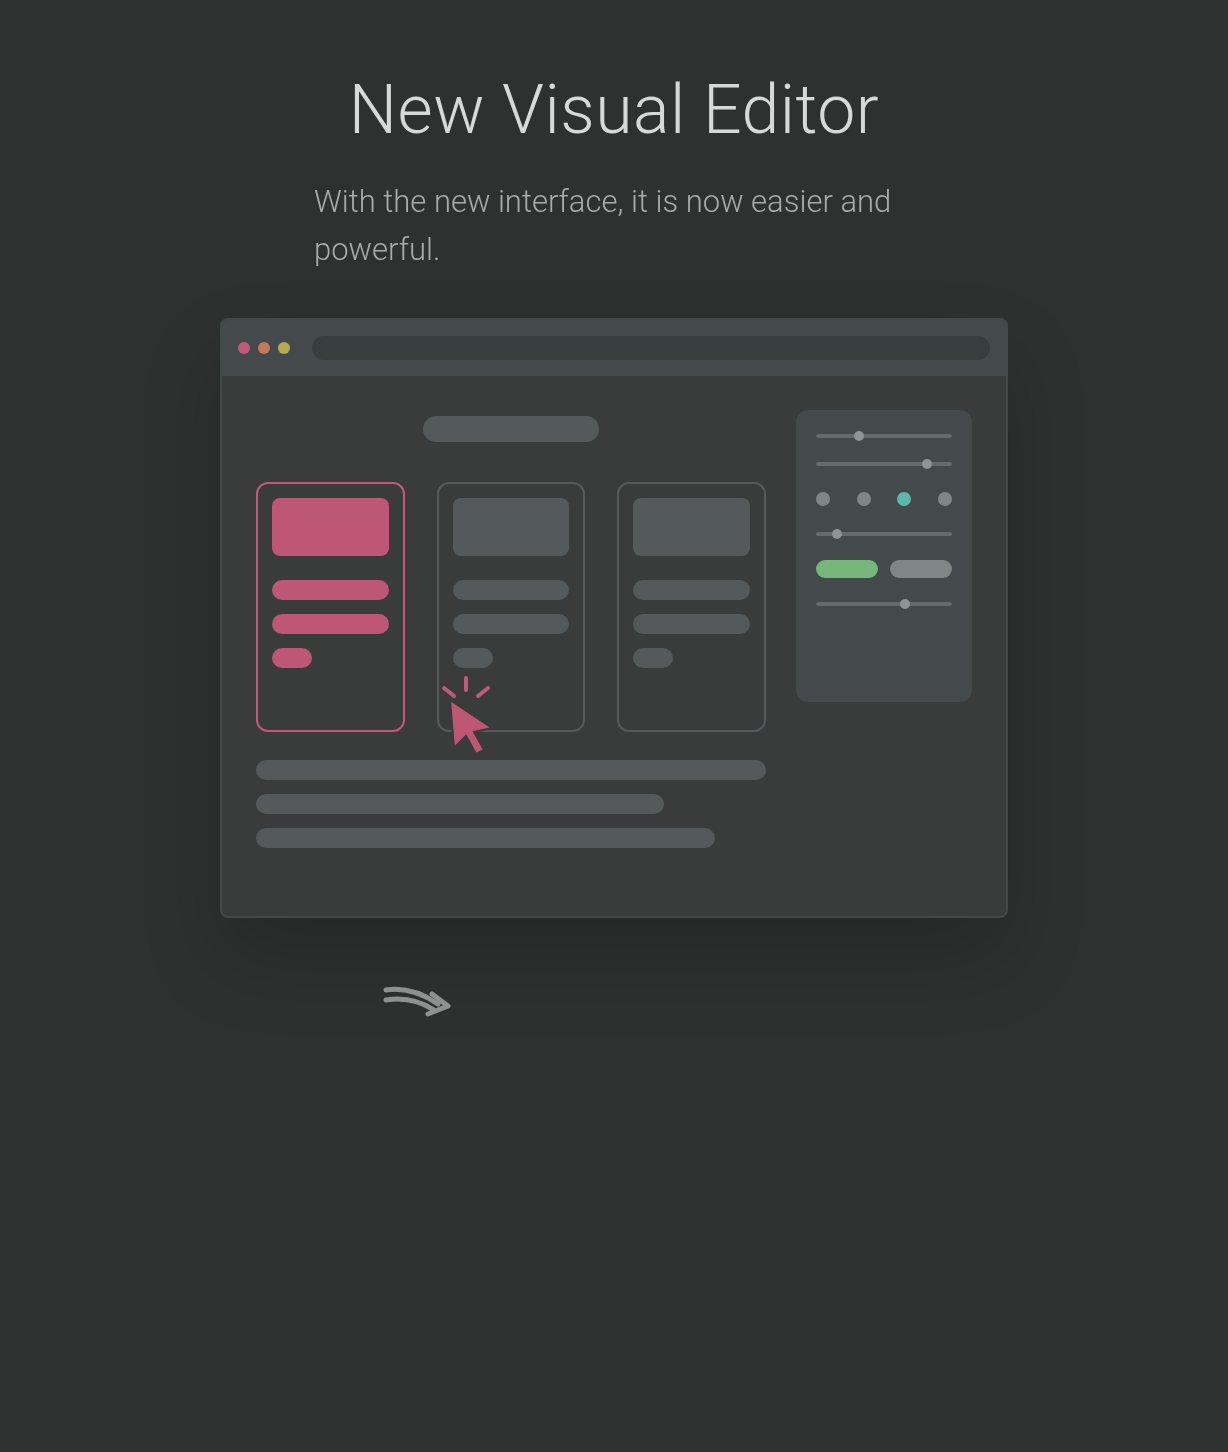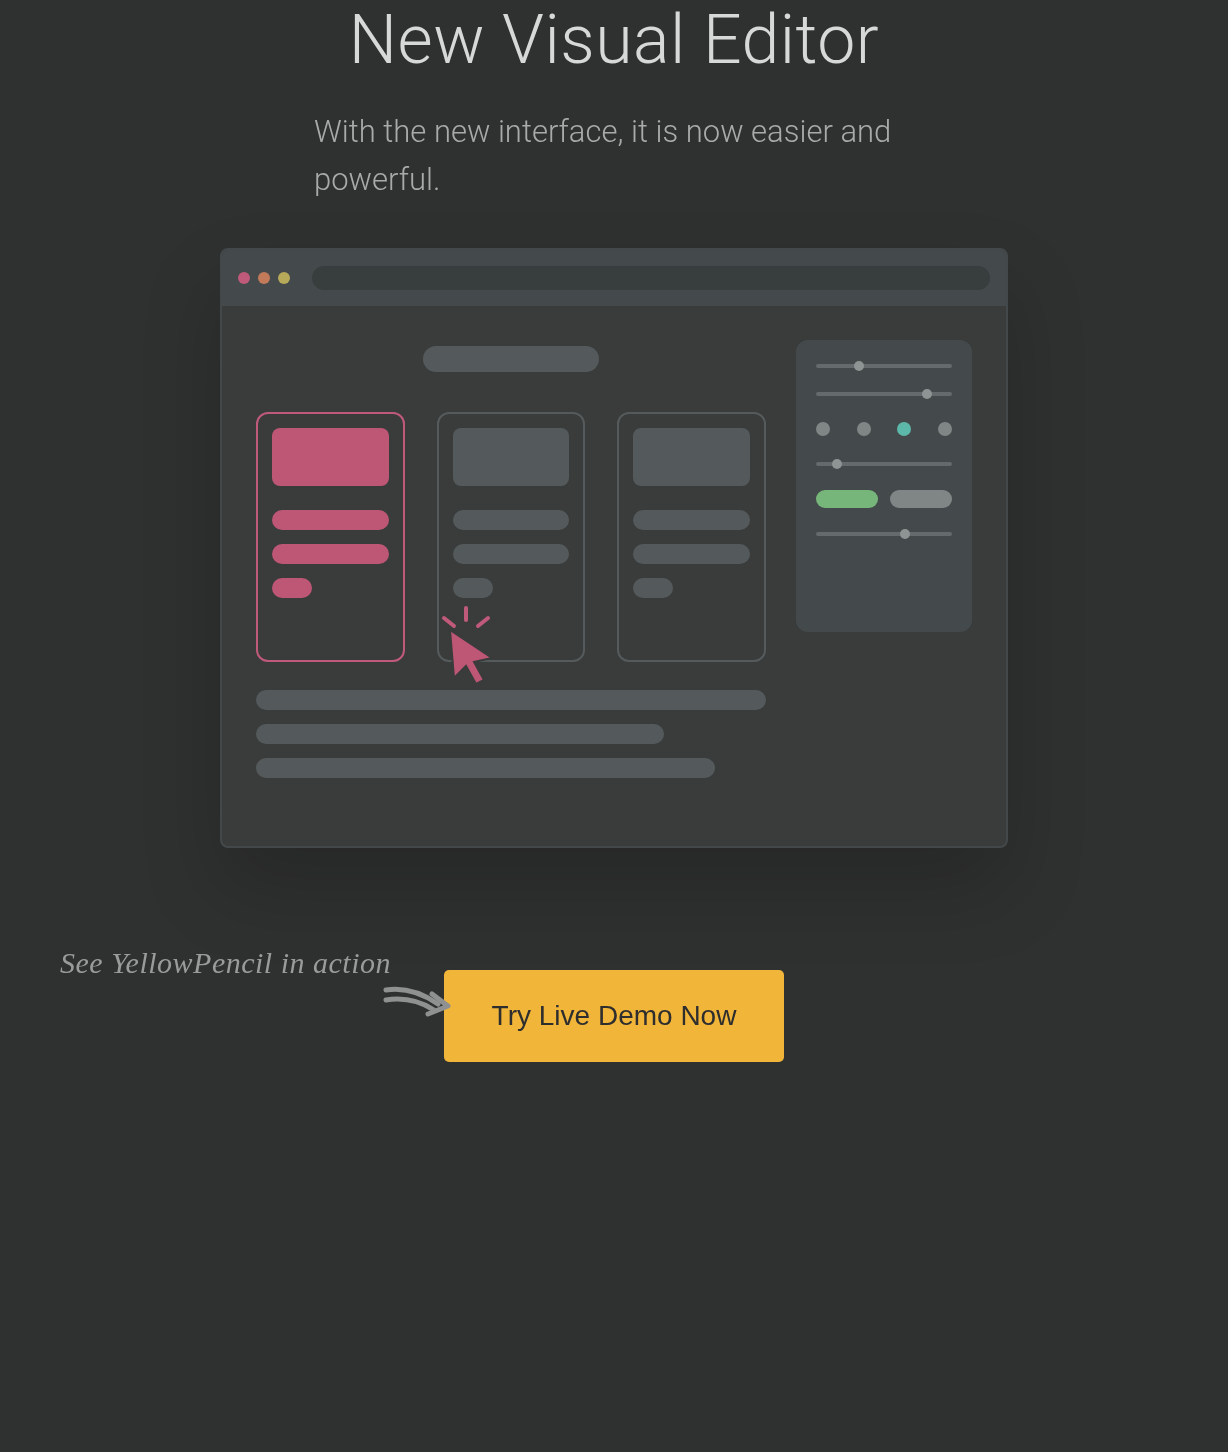--- a/index.html
+++ b/index.html
@@ -8,20 +8,21 @@
     font-family: -apple-system, BlinkMacSystemFont, "Segoe UI", Roboto, sans-serif;
     width: 1228px;
     height: 1452px;
     overflow: hidden;
     position: relative;
   }
   .page {
     display: flex;
     flex-direction: column;
     align-items: center;
+    padding-top: 70px;
   }
   .title {
     color: #d7d8d8;
     font-size: 68px;
     font-weight: 300;
     letter-spacing: 0.5px;
   }
   .subtitle {
     color: #a9aaaa;
     font-size: 31px;
@@ -274,21 +275,19 @@
         <g stroke="#c05a7a" stroke-width="4" stroke-linecap="round">
           <line x1="36" y1="2" x2="36" y2="14"></line>
           <line x1="14" y1="12" x2="24" y2="20"></line>
           <line x1="58" y1="12" x2="48" y2="20"></line>
         </g>
         <path d="M20 24 L62 52 L44 56 L54 74 L46 78 L36 60 L24 72 Z" fill="#be5676" stroke="#3a3b3b" stroke-width="2"></path>
       </svg>
     </div>
   </div>
 
-  <div class="action-note">See YellowPencil in action</div>
   <svg class="arrow-icon" width="70" height="40" viewBox="0 0 70 40">
     <path d="M4 10 Q 30 6 56 24" stroke="#8f9090" stroke-width="5" fill="none" stroke-linecap="round"></path>
     <path d="M4 20 Q 30 16 52 30" stroke="#8f9090" stroke-width="5" fill="none" stroke-linecap="round"></path>
     <path d="M50 14 L66 26 L46 34" stroke="#8f9090" stroke-width="5" fill="none" stroke-linecap="round" stroke-linejoin="round"></path>
   </svg>
 
-  <button class="cta">Try Live Demo Now</button>
 </div>
 
 </body></html>

